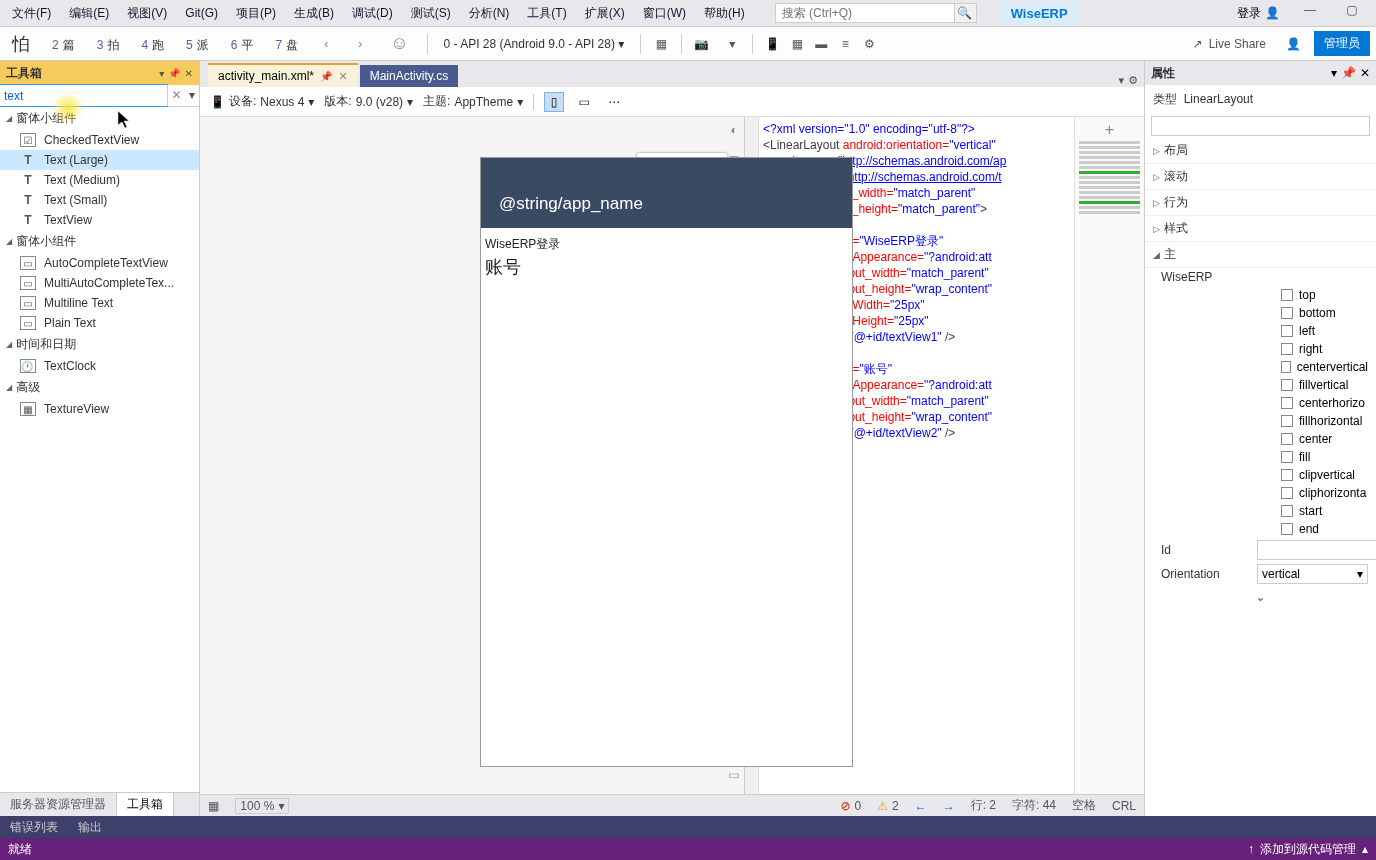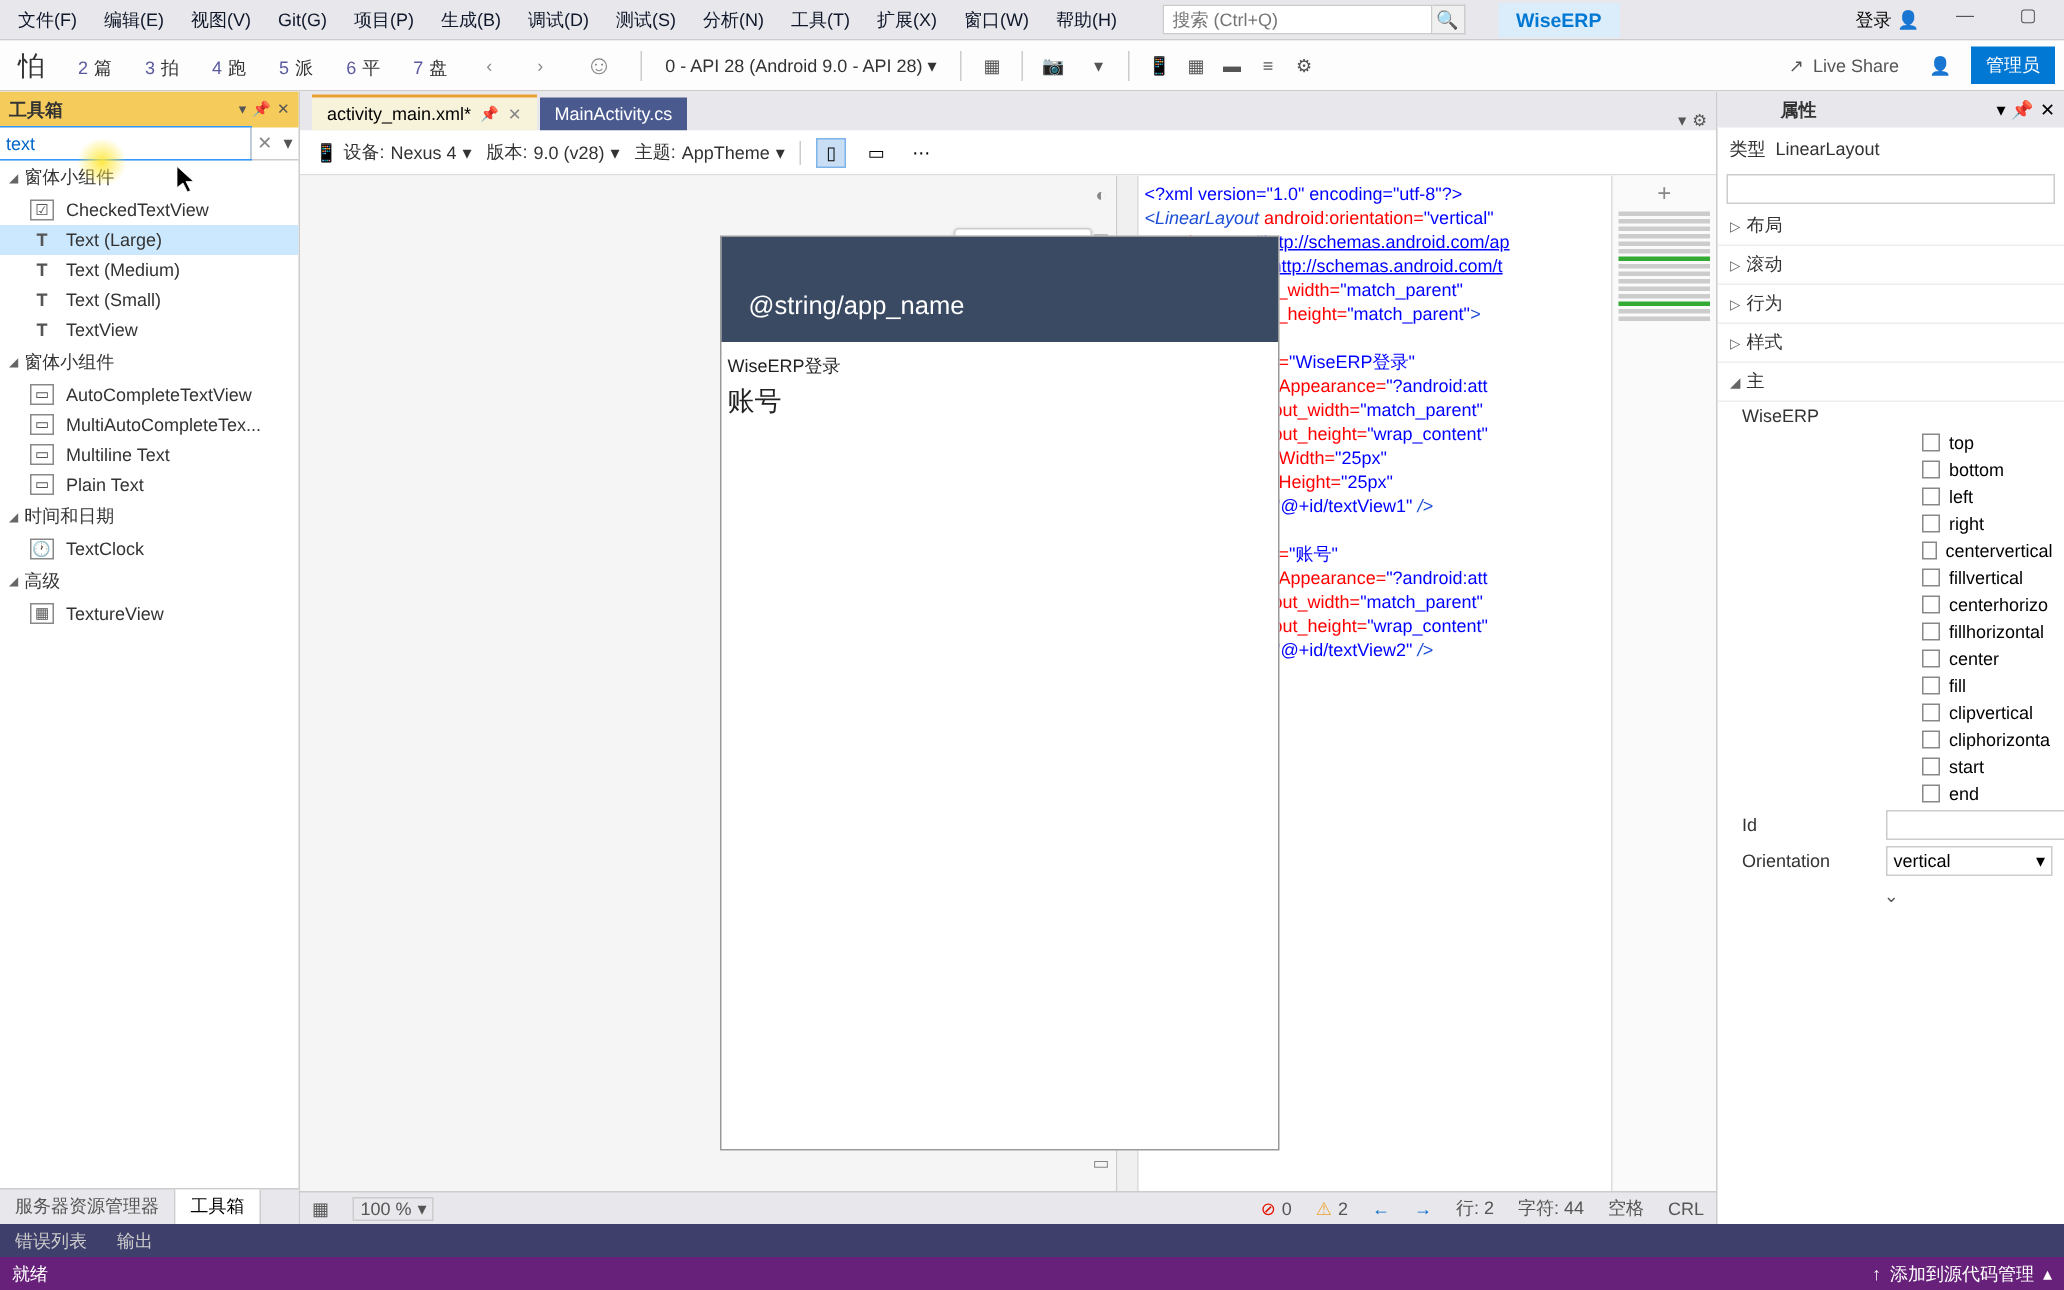--- a/index.html
+++ b/index.html
@@ -84,40 +84,40 @@
 .preview-toolbar .picon { width: 20px; height: 20px; display: inline-flex; align-items: center; justify-content: center; cursor: pointer; color: #555; }
 .preview-right-icons { position: absolute; right: 2px; top: 6px; display: flex; flex-direction: column; gap: 14px; }
 .preview-right-icons .ricon { width: 16px; height: 16px; cursor: pointer; color: #888; font-size: 12px; text-align: center; }
 .preview-bottom-icons { position: absolute; right: 2px; bottom: 10px; display: flex; flex-direction: column; gap: 6px; }
 .preview-bottom-icons .ricon { width: 16px; height: 16px; cursor: pointer; color: #888; font-size: 12px; text-align: center; }
 
 .code-pane { width: 400px; background: #fff; border-left: 1px solid #ccc; display: flex; }
 .code-gutter { width: 14px; background: #f0f0f0; border-right: 1px solid #ddd; }
 .code-text { flex: 1; padding: 4px 4px; font-family: Consolas, monospace; font-size: 12.5px; line-height: 16px; white-space: nowrap; overflow: hidden; color: #333; }
 .code-text .line { white-space: pre; }
-.c-tag { color: #1d4ed8; font-style: italic; }
+.c-tag { color: #404040; }
 .c-attr { color: #ff0000; }
 .c-val { color: #0000ff; }
 .c-dec { color: #0000ff; }
 .c-link { color: #0000ff; text-decoration: underline; }
 .code-minimap { width: 70px; background: #fafafa; border-left: 1px solid #ddd; padding: 4px; }
 .mm-line { height: 3px; margin: 2px 0; background: #ccc; }
 
 .statusbar2 { height: 22px; background: #e8e8ec; border-top: 1px solid #ccc; display: flex; align-items: center; padding: 0 8px; gap: 16px; color: #555; }
 .statusbar2 .spacer { flex: 1; }
 .sb-item { display: flex; align-items: center; gap: 4px; }
 .sb-err { color: #e51400; }
 .sb-warn { color: #f0a030; }
 .sb-nav { cursor: pointer; color: #0066cc; }
 .zoom-box { border: 1px solid #ccc; padding: 0 4px; display: flex; align-items: center; gap: 4px; }
 
 
 .properties { width: 232px; background: #fff; border-left: 1px solid #ccc; display: flex; flex-direction: column; }
 .prop-header { height: 24px; background: #e8e8ec; display: flex; align-items: center; padding: 0 6px; justify-content: space-between; }
-.prop-header .title { font-weight: bold; color: #333; margin-left: 36px; }
+.prop-header .title { font-weight: bold; color: #333; }
 .prop-header .icons { display: flex; gap: 4px; }
 .prop-type { padding: 6px 8px; color: #333; }
 .prop-search { padding: 2px 6px; }
 .prop-search input { width: 100%; height: 20px; border: 1px solid #ccc; padding: 0 4px; }
 .prop-sort { padding: 4px 8px; color: #333; cursor: pointer; }
 .prop-list { flex: 1; overflow-y: auto; }
 .prop-group { padding: 4px 8px; color: #333; cursor: pointer; display: flex; align-items: center; gap: 4px; border-bottom: 1px solid #eee; }
 .prop-group.collapsed::before { content: "▷"; font-size: 9px; color: #666; }
 .prop-group.expanded::before { content: "◢"; font-size: 9px; color: #666; }
 .prop-row { display: flex; padding: 2px 8px 2px 16px; align-items: center; gap: 6px; }

